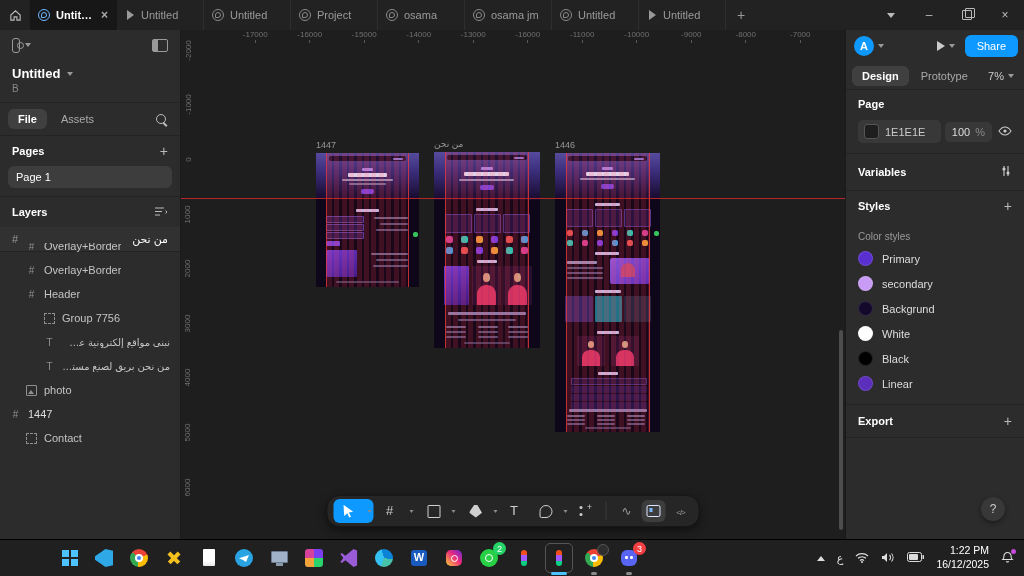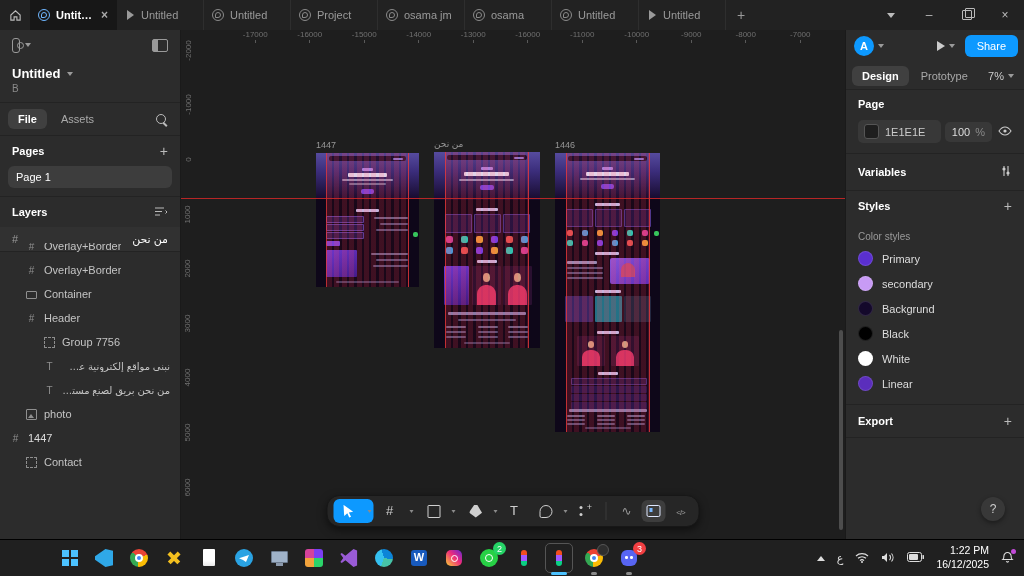--- a/index.html
+++ b/index.html
@@ -213,27 +213,27 @@
         </div>
 
         <div class="tab">
           <span class="ticn" data-icon="figma"></span>
           <span class="tlabel">Project</span>
 
         </div>
 
         <div class="tab">
           <span class="ticn" data-icon="figma"></span>
-          <span class="tlabel">osama jm</span>
+          <span class="tlabel">osama</span>
 
         </div>
 
         <div class="tab">
           <span class="ticn" data-icon="figma"></span>
-          <span class="tlabel">osama</span>
+          <span class="tlabel">osama jm</span>
 
         </div>
 
         <div class="tab">
           <span class="ticn" data-icon="figma"></span>
           <span class="tlabel">Untitled</span>
 
         </div>
 
         <div class="tab">
@@ -299,24 +299,20 @@
           <div class="lrow clip" data-indent="1">
             <span class="licon" data-icon="frame"></span>
             <span class="llabel">Overlay+Border</span>
           </div>
 
           <div class="lrow" data-indent="1">
             <span class="licon" data-icon="frame"></span>
             <span class="llabel">Overlay+Border</span>
           </div>
 
-          <div class="lrow" data-indent="1">
-            <span class="licon" data-icon="container"></span>
-            <span class="llabel">Container</span>
-          </div>
 
           <div class="lrow" data-indent="1">
             <span class="licon" data-icon="frame"></span>
             <span class="llabel">Header</span>
           </div>
 
           <div class="lrow" data-indent="2">
             <span class="licon" data-icon="group"></span>
             <span class="llabel">Group 7756</span>
           </div>
@@ -602,27 +598,27 @@
               <span class="cs-swatch" style="background: rgb(200, 155, 245);"></span>
               <span>secondary</span>
             </div>
 
             <div class="cs-row">
               <span class="cs-swatch" style="background: rgb(20, 9, 43);"></span>
               <span>Backgrund</span>
             </div>
 
             <div class="cs-row">
+              <span class="cs-swatch" style="background: rgb(255, 255, 255);"></span>
+              <span>White</span>
+            </div>
+
+            <div class="cs-row">
               <span class="cs-swatch" style="background: rgb(0, 0, 0);"></span>
               <span>Black</span>
-            </div>
-
-            <div class="cs-row">
-              <span class="cs-swatch" style="background: rgb(255, 255, 255);"></span>
-              <span>White</span>
             </div>
 
             <div class="cs-row gradient">
               <span class="cs-swatch" style="background: rgb(91, 46, 188);"></span>
               <span>Linear</span>
             </div>
           </div>
       </div>
       <div class="rp-line" style="height:32px;">
         <span class="rp-sec-title">Export</span>

